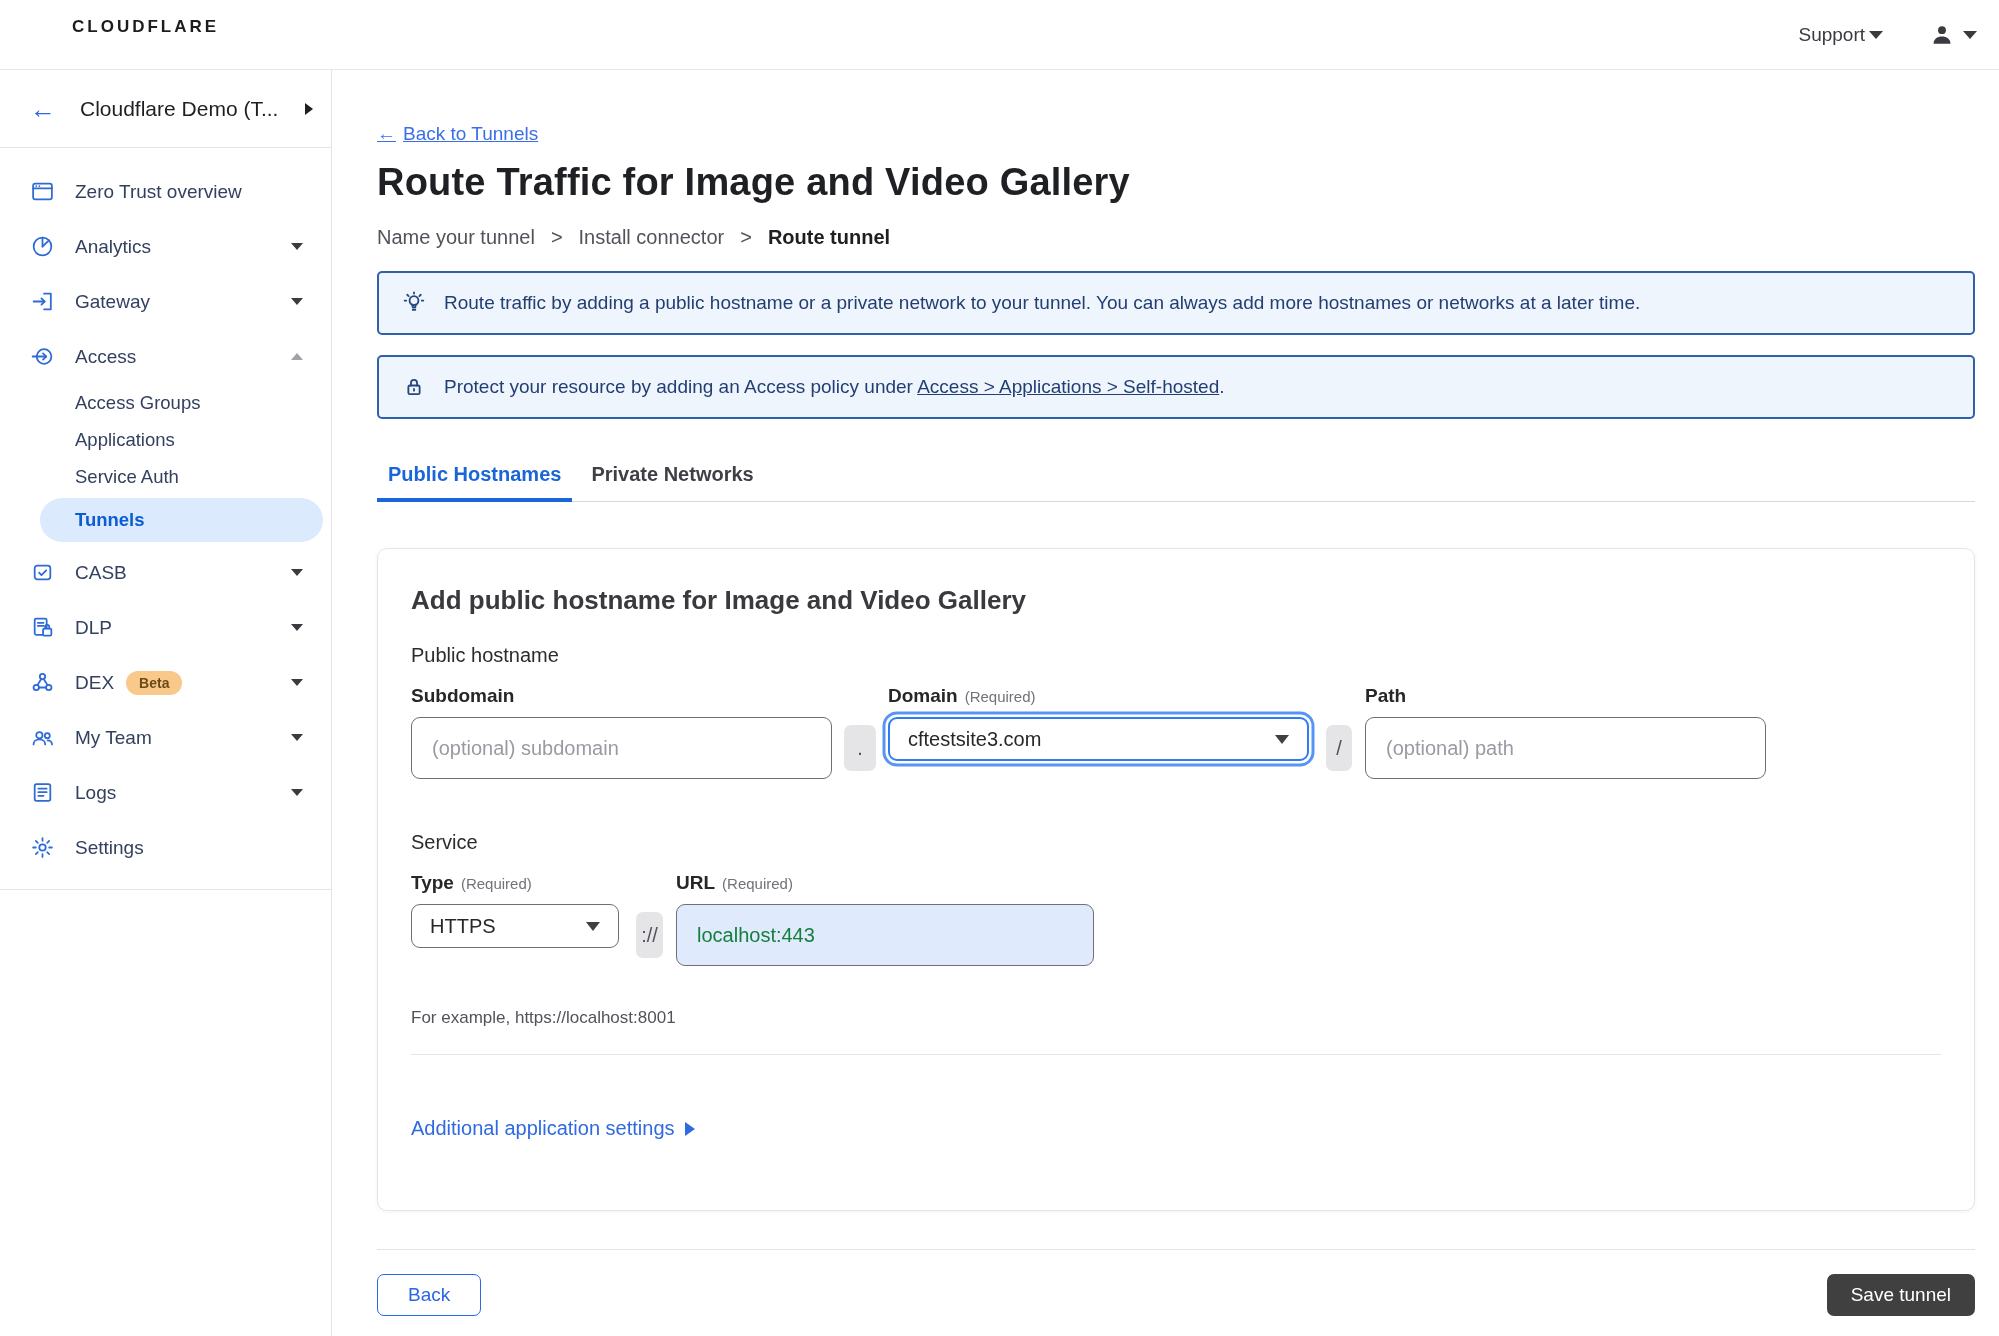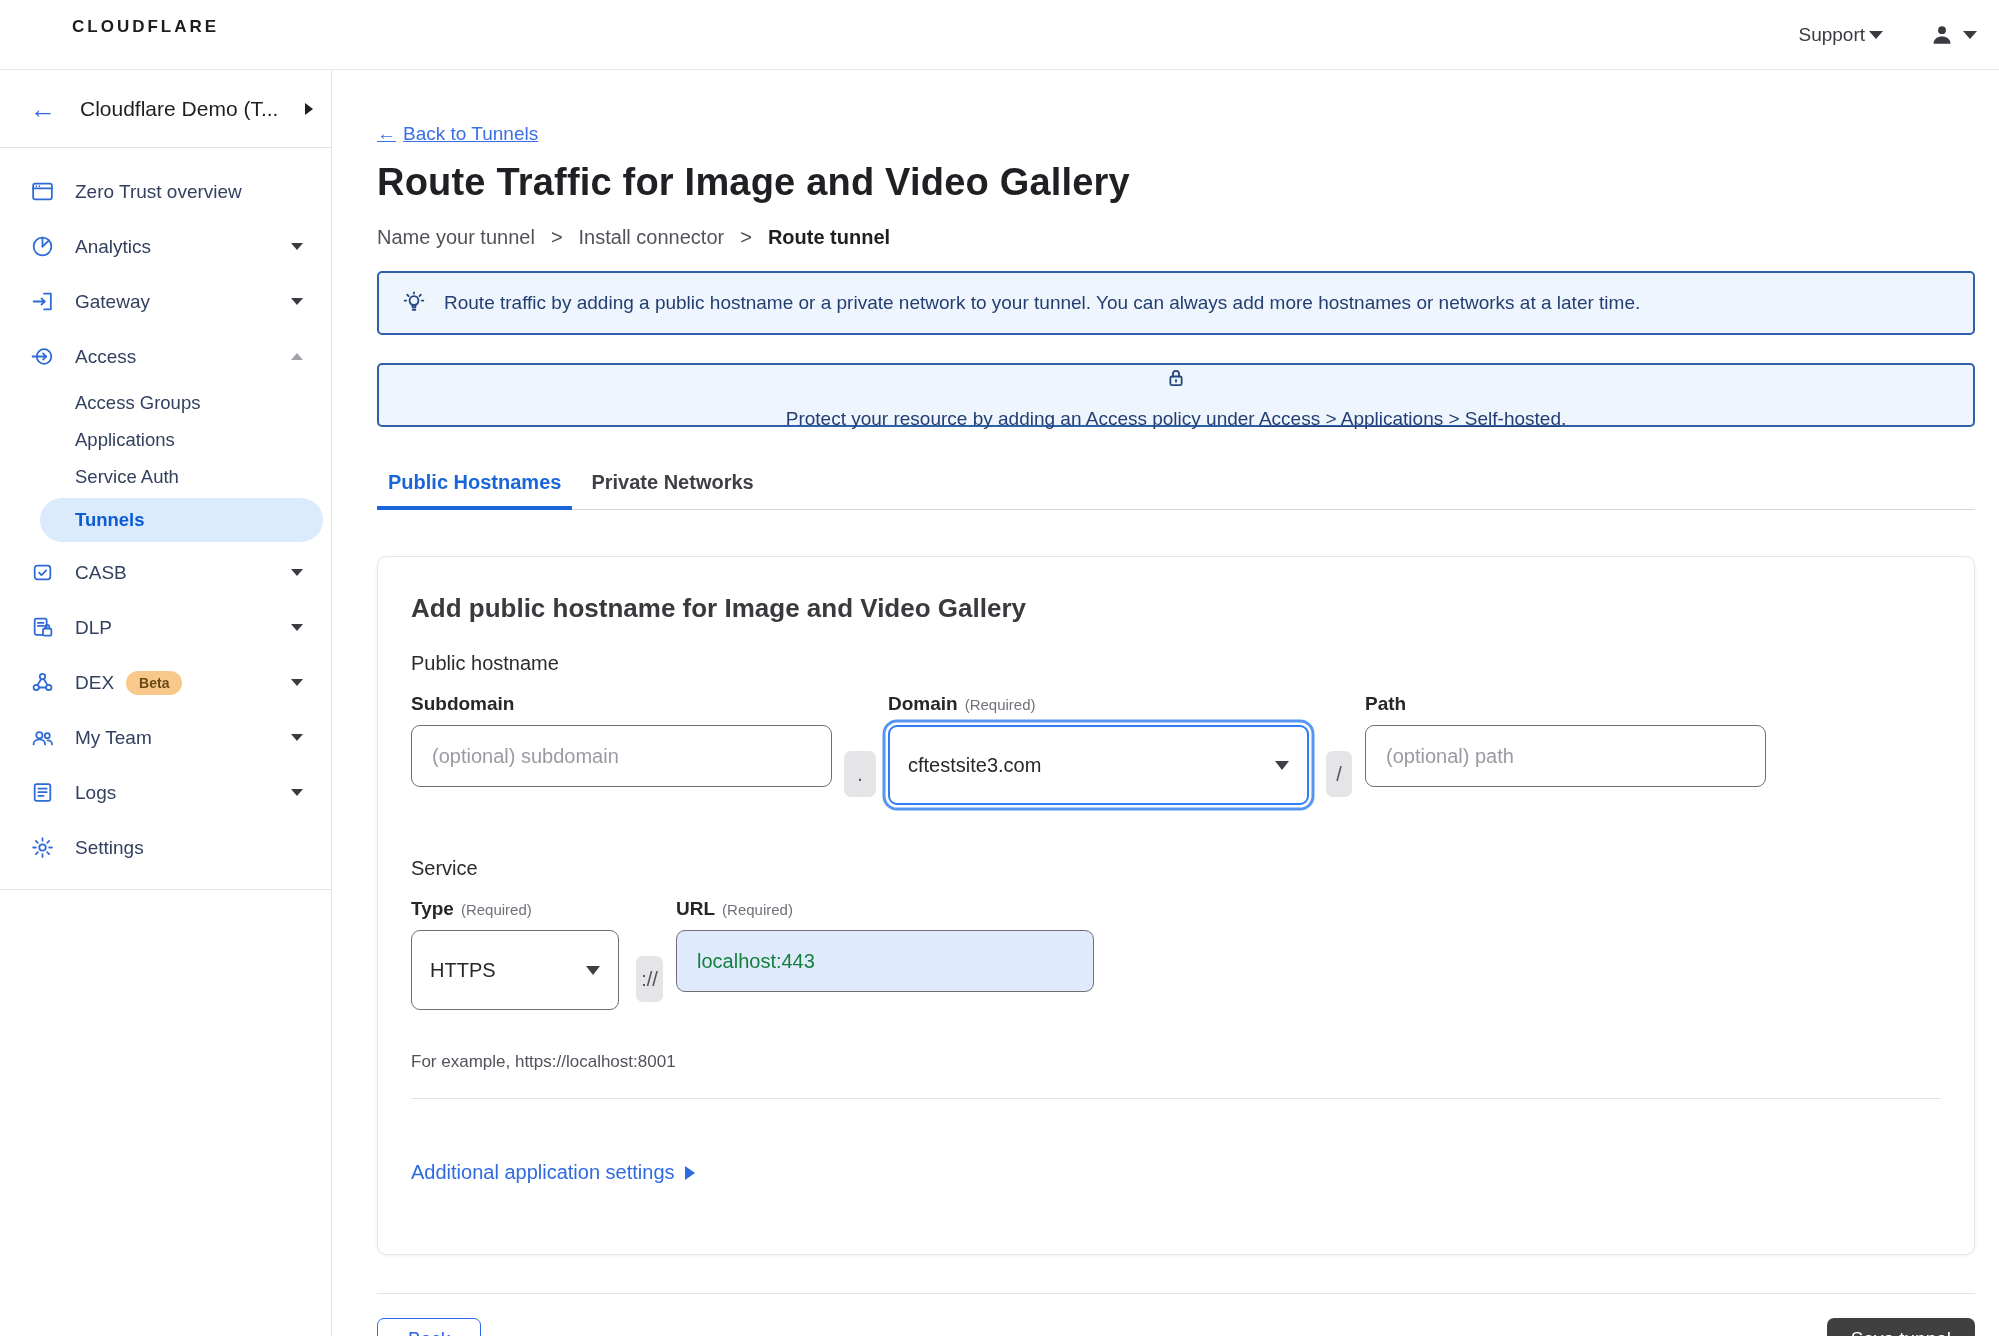--- a/index.html
+++ b/index.html
@@ -49,41 +49,41 @@
              padding:0 24px 0 45px; overflow:hidden; }
   .back-link { display:inline-flex; align-items:center; gap:7px; margin-top:53px;
                color:#3b6fe6; font-size:19px; text-decoration:underline; cursor:pointer; }
   .page-title { margin-top:16px; font-size:38px; font-weight:700; color:#1f2023; letter-spacing:.2px; }
   .steps { margin-top:22px; display:flex; align-items:center; gap:16px; font-size:20px; color:#52525b; }
   .steps .cur { font-weight:700; color:#1f1f23; }
   .steps .sep { color:#52525b; }
 
   .banner { margin-top:22px; height:64px; background:#eef5fd; border:2px solid #3060aa; border-radius:5px;
             display:flex; align-items:center; gap:17px; padding:0 22px; }
-  .banner + .banner { margin-top:28px;flex-direction:column; }
+  .banner + .banner { margin-top:20px; }
   .banner p { font-size:19px; color:#233e73; }
   .banner a { color:#233e73; text-decoration:underline; cursor:pointer; }
   .banner .bic { flex:0 0 26px; height:26px; }
 
   .tabs { margin-top:44px; display:flex; border-bottom:1px solid #d8d8dc; }
   .tab { font-size:20px; font-weight:700; padding:0 11px 12px; margin-right:8px; cursor:pointer; }
   .tab.active { color:#1a66d9; border-bottom:4px solid #1a66d9; margin-bottom:-1px; }
   .tab.inactive { color:#3f3f46; }
 
   .card { margin-top:46px; width:1598px; background:#fff; border:1px solid #e6e6e9; border-radius:10px;
           box-shadow:0 1px 4px rgba(0,0,0,.06); padding:36px 33px 70px; }
   .card h2 { font-size:26px; font-weight:700; color:#3a3a3e; }
   .sec-label { margin-top:28px; font-size:20px; color:#2c2c30; }
   .field-row { display:flex; margin-top:18px; }
   .fgroup .flabel { font-size:19px; font-weight:700; color:#27272a; margin-bottom:10px; }
   .fgroup .req { font-size:15px; font-weight:400; color:#71717a; margin-left:7px; }
   .tbox { height:62px; border:1.5px solid #6f6f76; border-radius:9px; font-size:20px; color:#15803d;
           padding:10px 20px; width:100%; background:#fff; font-family:"Liberation Sans","DejaVu Sans",sans-serif; }
   .tbox::placeholder { color:#9a9aa3; }
-  .selectbox { height:80px; border:1.5px solid #6f6f76; border-radius:9px; font-size:20px; color:#27272a;
+  .selectbox { height:44px; border:1.5px solid #6f6f76; border-radius:9px; font-size:20px; color:#27272a;
                display:flex; align-items:center; padding:12px 18px; background:#fff; cursor:pointer; }
   .selectbox .sel-caret { margin-left:auto; width:0; height:0; border-left:7px solid transparent;
                border-right:7px solid transparent; border-top:9px solid #3f3f46; }
   .focused { border:2px solid #2f7df2; box-shadow:0 0 0 2.5px #ffffff, 0 0 0 5.5px #5795f5; }
   .sepbox { align-self:flex-end; margin-bottom:8px; background:#e5e5e8; border-radius:7px; height:46px;
             display:flex; align-items:center; justify-content:center; color:#52525b; font-size:20px; }
   .w-sub { width:421px; } .w-dom { width:421px; } .w-path { width:401px; }
   .w-type { width:208px; } .w-url { width:418px; }
   .url-filled { background:#dfeafd; }
   .example { margin-top:42px; font-size:17px; color:#52525b; }

